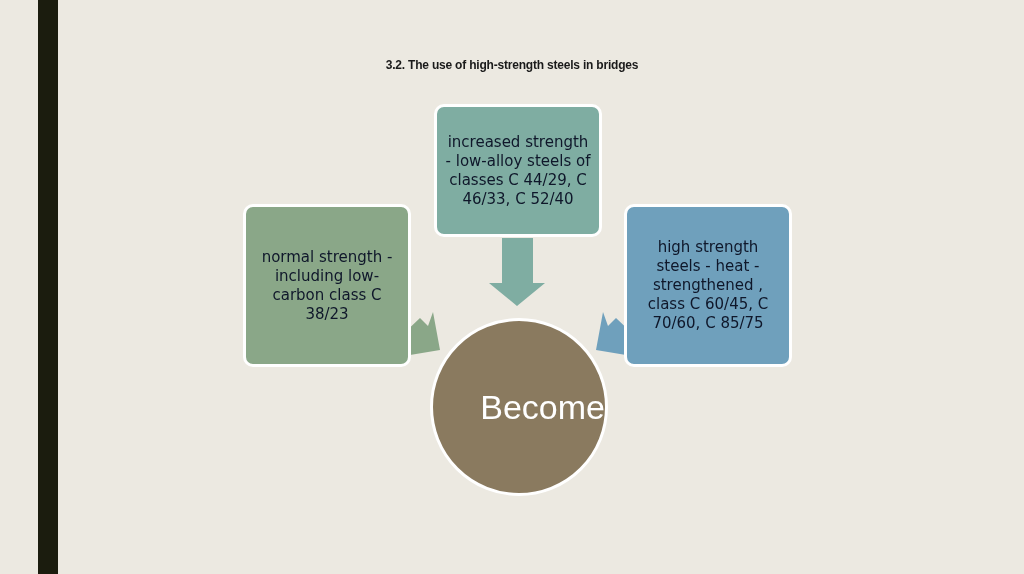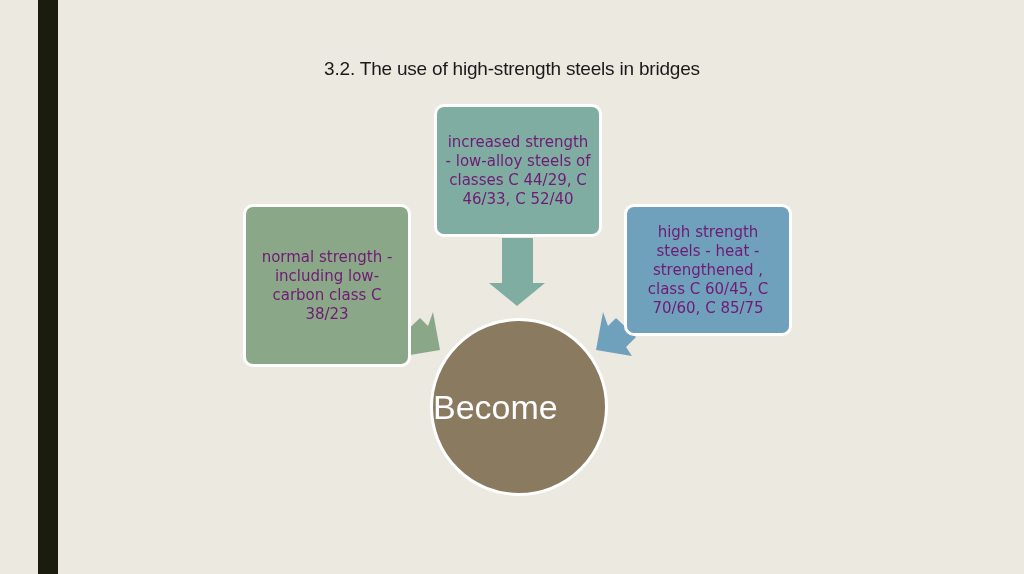--- a/index.html
+++ b/index.html
@@ -1,23 +1,23 @@
 <!DOCTYPE html>
 <html><head>
   <meta charset="utf-8">
   <style>
     html, body { margin: 0; padding: 0; }
     body { width: 1024px; height: 574px; overflow: hidden; background: #ece9e1; position: relative; font-family: "DejaVu Sans", sans-serif; }
     .left-bar { position: absolute; left: 38px; top: 0; width: 20px; height: 574px; background: #1b1c0e; }
-    .title { position: absolute; left: 0; right: 0; top: 58px; text-align: center; font-family: "Liberation Sans", sans-serif; font-size: 19px; color: #1a1a1a; letter-spacing: -0.2px; }
-    .box { position: absolute; border: 3px solid #ffffff; border-radius: 10px; color: #701a75; display: flex; align-items: center; justify-content: center; text-align: center; font-family: "DejaVu Sans", sans-serif; font-size: 15px; line-height: 19px; box-sizing: border-box; padding: 6px 8px; }
+    .title { position: absolute; left: 0; right: 0; top: 58px; text-align: center; font-family: "Liberation Sans", sans-serif; font-size: 12px; color: #1a1a1a; letter-spacing: -0.2px; font-weight: bold; }
+    .box { position: absolute; border: 3px solid #ffffff; border-radius: 10px; color: #0f172a; display: flex; align-items: center; justify-content: center; text-align: center; font-family: "DejaVu Sans", sans-serif; font-size: 15px; line-height: 19px; box-sizing: border-box; padding: 6px 8px; }
     .box-left { left: 243px; top: 204px; width: 168px; height: 163px; background: #8aa788; }
     .box-top { left: 434px; top: 104px; width: 168px; height: 133px; background: #7fada2; }
-    .box-right { left: 624px; top: 204px; width: 168px; height: 132px; background: #6fa0bc; }
-    .circle { position: absolute; left: 430px; top: 318px; width: 178px; height: 178px; border-radius: 50%; background: #8a7a5f; border: 3px solid #ffffff; box-sizing: border-box; color: #ffffff; display: flex; align-items: center; justify-content: flex-start; font-family: "Liberation Sans", sans-serif; font-size: 34px; }
+    .box-right { left: 624px; top: 204px; width: 168px; height: 163px; background: #6fa0bc; }
+    .circle { position: absolute; left: 430px; top: 318px; width: 178px; height: 178px; border-radius: 50%; background: #8a7a5f; border: 3px solid #ffffff; box-sizing: border-box; color: #ffffff; display: flex; align-items: center; justify-content: flex-end; font-family: "Liberation Sans", sans-serif; font-size: 34px; }
     svg.arrows { position: absolute; left: 0; top: 0; }
   </style>
 </head>
 <body>
 
 <div class="left-bar"></div>
 
 <div class="title">3.2. The use of high-strength steels in bridges</div>
 
 <svg class="arrows" width="1024" height="574">

